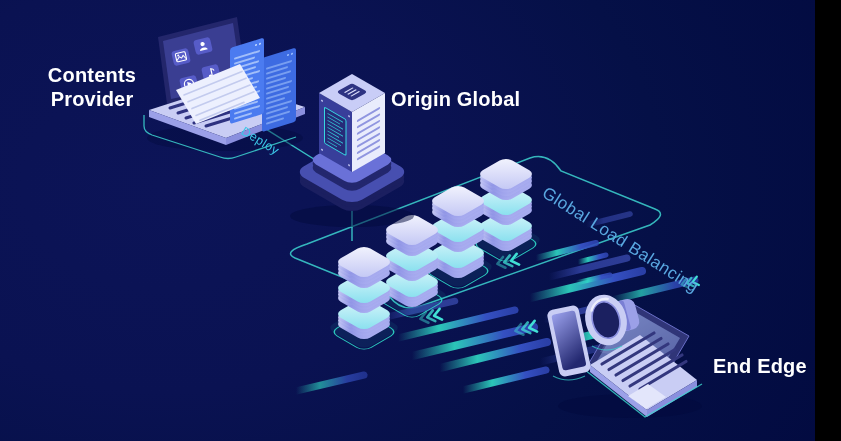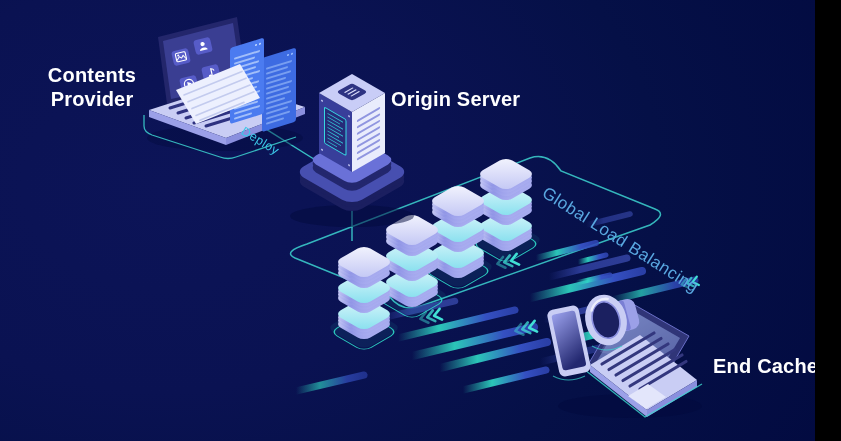--- a/index.html
+++ b/index.html
@@ -324,22 +324,22 @@
     <g transform="translate(569,341) rotate(-12)">
       <rect x="-16" y="-34" width="32" height="68" rx="6" fill="#C9CDF4"></rect>
       <rect x="-12" y="-29" width="24" height="57" rx="3" fill="url(#gPhone)"></rect>
     </g>
     <path d="M553 376 Q568 384 585 376" fill="none" stroke="#3CD9D0" stroke-width="1.2" opacity="0.7"></path>
   </g>
 </svg>
 
 <div class="node-label" style="left:30px;top:63px;width:124px;">Contents Provider</div>
 
-<div class="node-label nowrap" style="left:391px;top:87px;">Origin Server</div>
-
-
-<div class="node-label nowrap" style="left:713px;top:354px;">End Cache</div>
+<div class="node-label nowrap" style="left:391px;top:87px;">Origin Global</div>
+
+
+<div class="node-label nowrap" style="left:713px;top:354px;">End Edge</div>
 
 <div class="glb-label">Global Load Balancing</div>
 
 <div class="deploy-label">Deploy</div>
 
 </div>
 
 </body></html>

